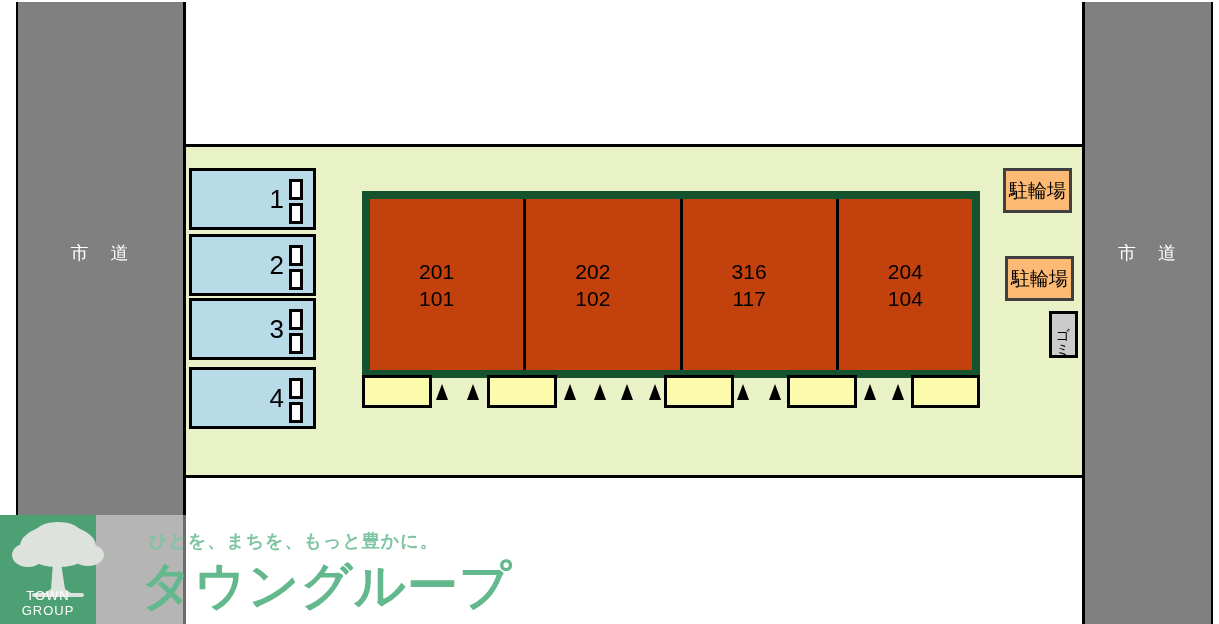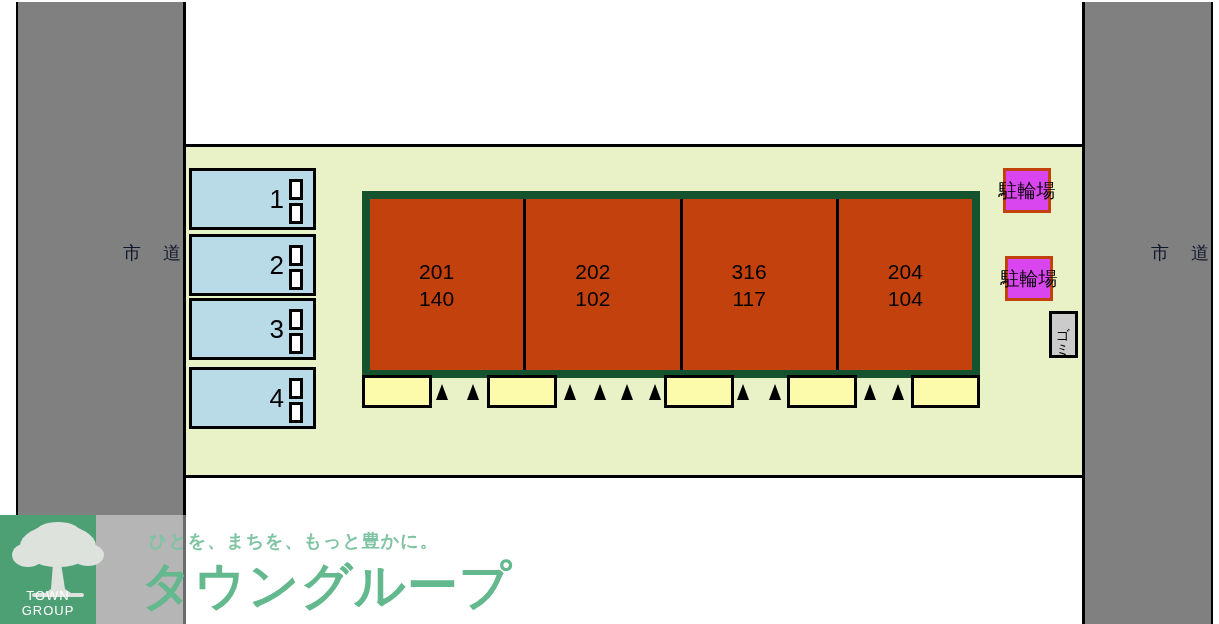--- a/index.html
+++ b/index.html
@@ -5,22 +5,22 @@
   html,body{margin:0;padding:0;}
   body{
     width:1219px;height:624px;position:relative;overflow:hidden;
     background:#ffffff;
     font-family:"Liberation Sans","DejaVu Sans",sans-serif;
   }
   
   .road{position:absolute;top:2px;height:622px;background:#808080;box-sizing:border-box;}
   .road-left{left:16px;width:170px;border-left:2px solid #000;border-right:3px solid #000;}
   .road-right{left:1082px;width:131px;border-left:3px solid #000;border-right:2px solid #000;}
-  .road-label{position:absolute;top:239px;left:0;right:0;text-align:right;
-    color:#0f172a;font-size:18px;letter-spacing:2px;white-space:pre;}
+  .road-label{position:absolute;top:239px;left:0;right:0;text-align:center;
+    color:#ffffff;font-size:18px;letter-spacing:2px;white-space:pre;}
   
   .site{position:absolute;left:183px;top:144px;width:902px;height:334px;
     background:#e9f2c6;border:3px solid #000;box-sizing:border-box;}
   
   .parking{position:absolute;left:3px;width:127px;height:62px;background:#b9dbe8;
     border:3px solid #000;box-sizing:border-box;}
   .p1{top:21px}.p2{top:87px}.p3{top:151px}.p4{top:220px}
   .parking .num{position:absolute;right:29px;top:50%;transform:translateY(-50%);
     font-size:26px;color:#000;}
   .wheel-stop{position:absolute;right:10px;width:8px;height:15px;background:#fff;
@@ -37,21 +37,21 @@
     border:3px solid #000;box-sizing:border-box;}
   .po1{left:176px;width:70px}.po2{left:301px;width:70px}.po3{left:478px;width:70px}
   .po4{left:601px;width:70px}.po5{left:725px;width:69px}
   
   .tri{position:absolute;top:237px;width:0;height:0;
     border-left:6px solid transparent;border-right:6px solid transparent;
     border-bottom:16px solid #000;}
   .t1{left:250px}.t2{left:281px}.t3{left:378px}.t4{left:408px}.t5{left:435px}
   .t6{left:463px}.t7{left:551px}.t8{left:583px}.t9{left:678px}.t10{left:706px}
   
-  .bike{position:absolute;width:48px;height:45px;background:#d946ef;border:3px solid #c2410c;
+  .bike{position:absolute;width:69px;height:45px;background:#fdba74;border:3px solid #404040;
     box-sizing:border-box;display:flex;align-items:center;justify-content:center;
     font-size:19px;color:#000;white-space:nowrap;}
   .bk1{left:817px;top:21px}.bk2{left:819px;top:109px}
   .trash{position:absolute;left:863px;top:164px;width:29px;height:47px;background:#cbcbcb;
     border:3px solid #000;box-sizing:border-box;display:flex;align-items:center;
     justify-content:center;writing-mode:vertical-rl;text-orientation:upright;
     font-size:14px;letter-spacing:2px;color:#000;}
   
   .logo-overlay{position:absolute;left:0;top:515px;width:545px;height:109px;
     background:rgba(255,255,255,0.42);}
@@ -94,21 +94,21 @@
   </div>
   <div class="parking p4">
     <span class="num">4</span>
     <span class="wheel-stop ws-top"></span>
     <span class="wheel-stop ws-bottom"></span>
   </div>
 
   <div class="building">
     <div class="unit">
       <span>201</span>
-      <span>140</span>
+      <span>101</span>
     </div>
     <div class="unit">
       <span>202</span>
       <span>102</span>
     </div>
     <div class="unit">
       <span>316</span>
       <span>117</span>
     </div>
     <div class="unit">

